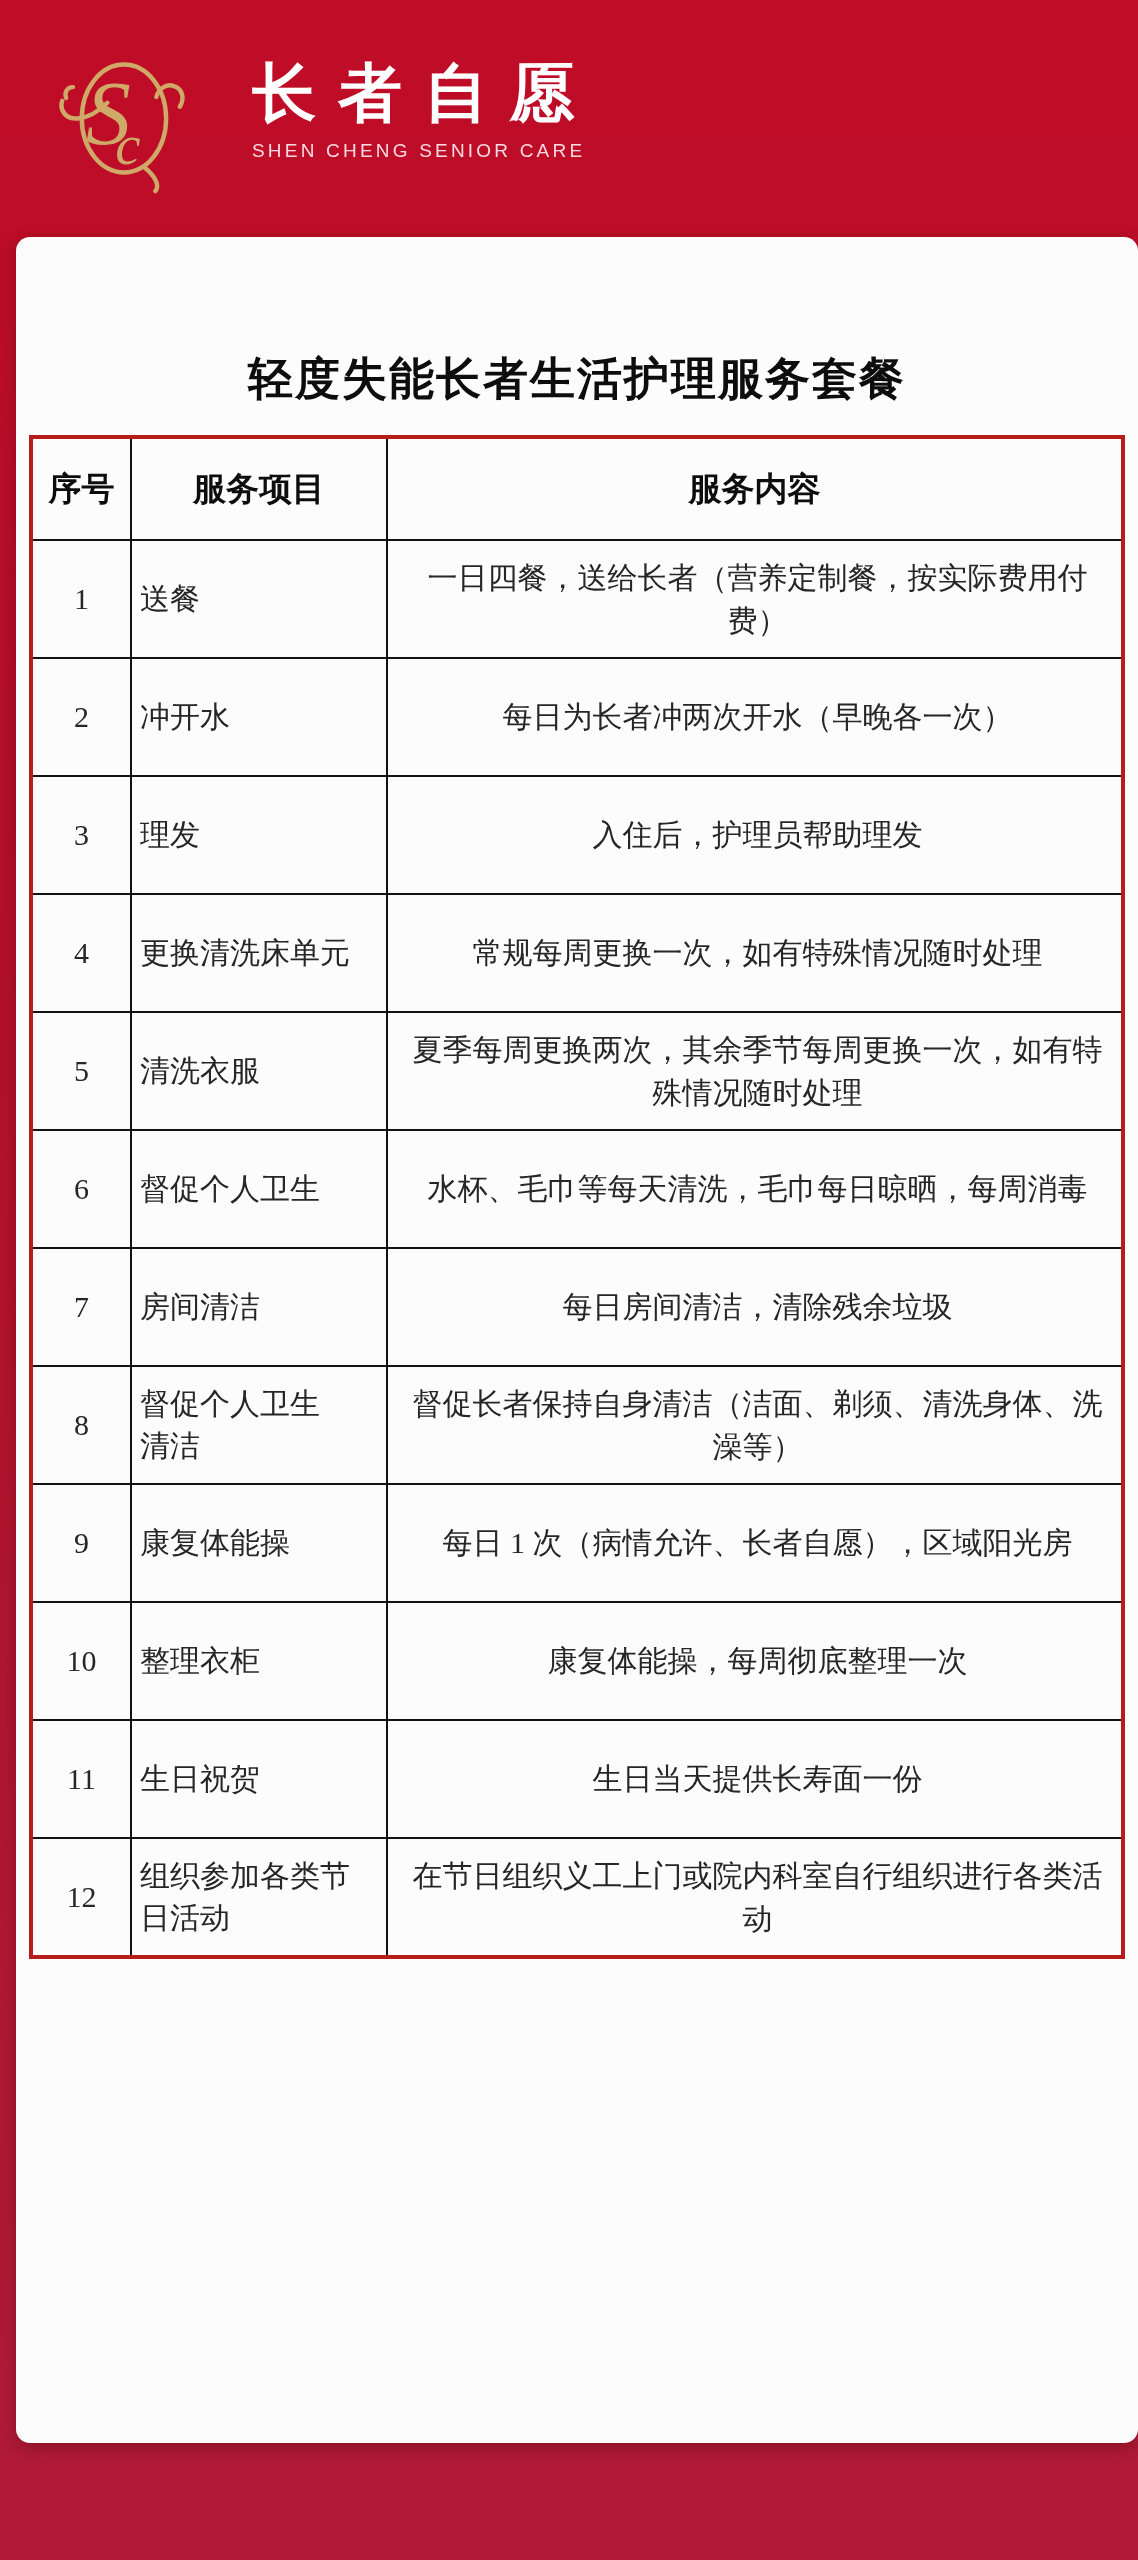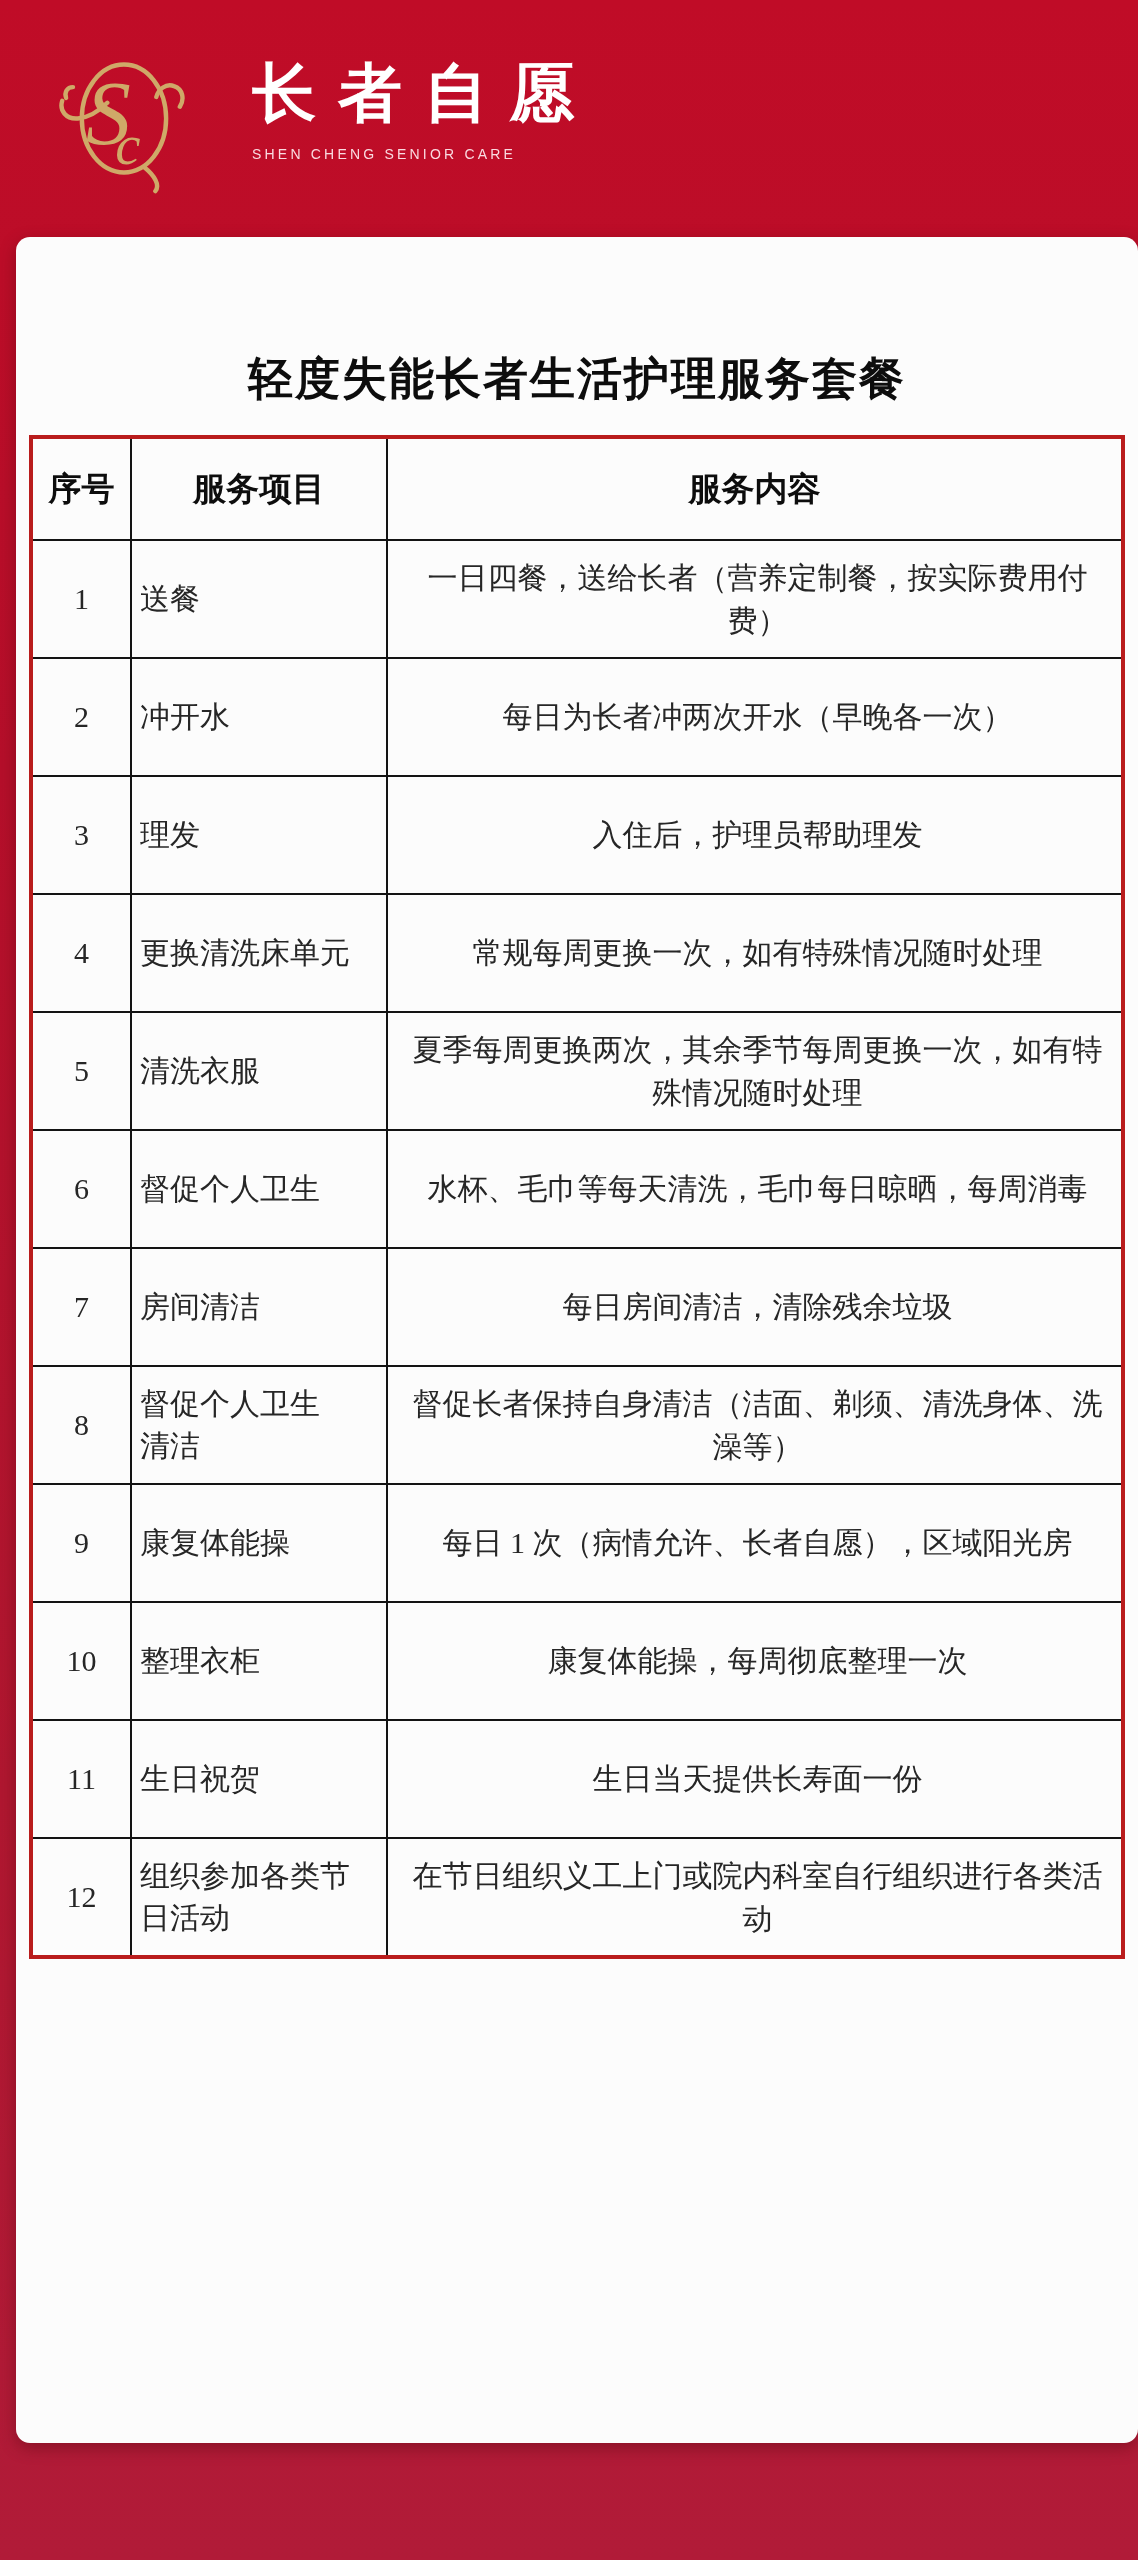--- a/index.html
+++ b/index.html
@@ -25,23 +25,23 @@
   }
   .brand-cn{
     color:#ffffff;
     font-size:64px;
     font-weight:600;
     letter-spacing:22px;
     line-height:1.1;
     white-space:nowrap;
   }
   .brand-en{
-    margin-top:18px;
+    margin-top:12px;
     color:rgba(255,236,240,0.92);
-    font-size:14px;
+    font-size:19px;
     font-weight:400;
     letter-spacing:3.2px;
     white-space:nowrap;
   }
   
   .content-card{
     position:absolute; left:16px; top:237px;
     width:1122px; height:2206px;
     background:#fcfcfc;
     border-radius:14px;

